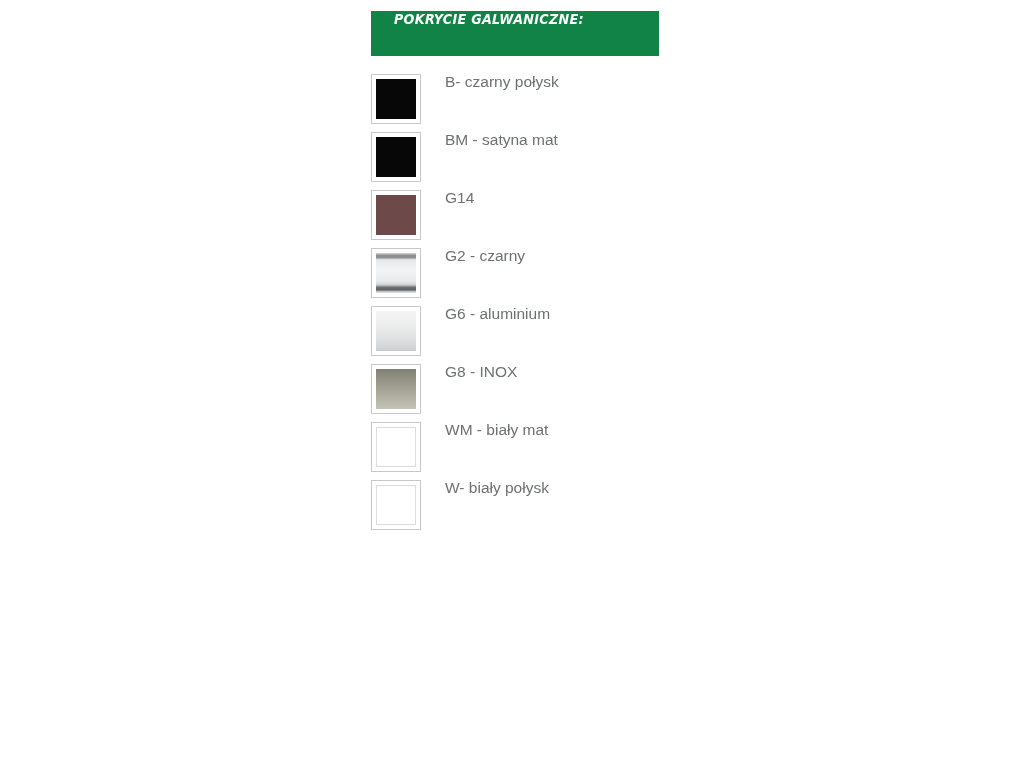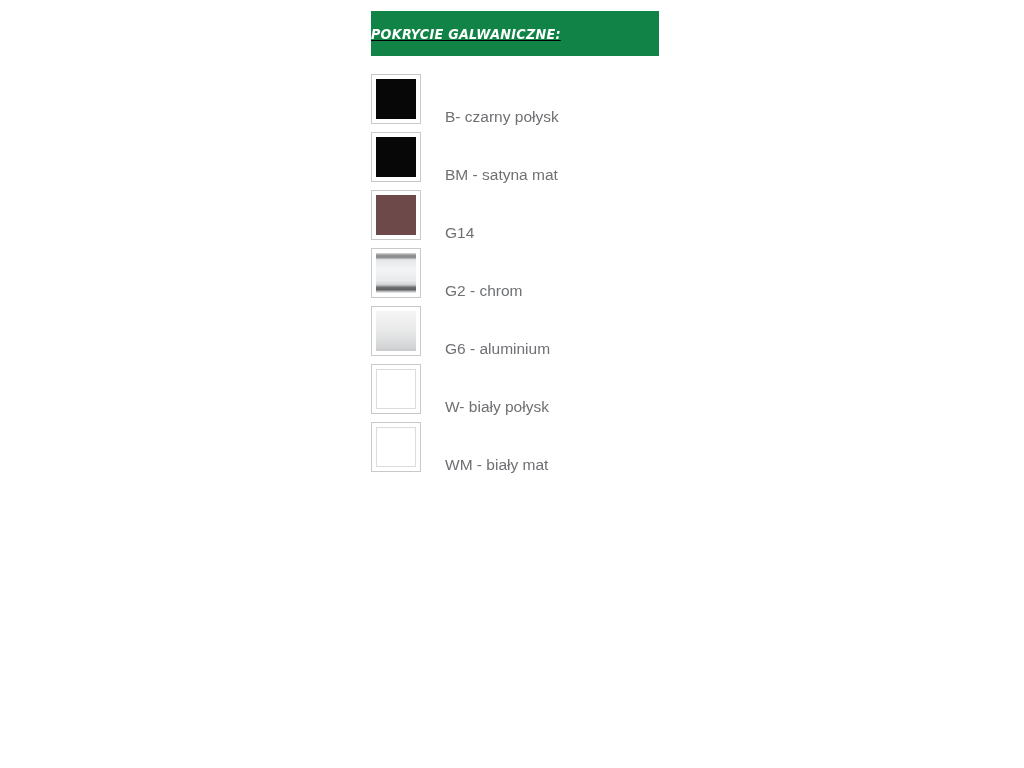--- a/index.html
+++ b/index.html
@@ -29,23 +29,22 @@
     top: 11px;
     width: 288px;
   }
 
   
   .header-bar {
     width: 288px;
     height: 45px;
     background: #118347;
     display: flex;
-    align-items: center;
     box-sizing: border-box;
-    text-decoration: underline;
+    padding-left: 23px;
   }
   .header-title {
     color: #ffffff;
     font-family: "DejaVu Sans", sans-serif;
     font-size: 14.5px;
     font-weight: bold;
     font-style: italic;
     letter-spacing: 0.3px;
     transform: scaleX(0.88);
     transform-origin: left center;
@@ -53,21 +52,21 @@
   }
 
   
   .swatch-list {
     margin-top: 18px;
   }
   .swatch-row {
     height: 50px;
     margin-bottom: 8px;
     display: flex;
-    align-items: flex-end;
+    align-items: flex-start;
   }
 
   .swatch-frame {
     width: 50px;
     height: 50px;
     box-sizing: border-box;
     border: 1px solid #c8c8c8;
     background: #ffffff;
     padding: 4px;
     flex: 0 0 auto;
@@ -175,37 +174,43 @@
         <div class="swatch-row">
           <div class="swatch-frame">
             <div class="swatch-fill" data-fill="solid-maroon"></div>
           </div>
           <span class="swatch-label">G14</span>
         </div>
         <div class="swatch-row">
           <div class="swatch-frame">
             <div class="swatch-fill" data-fill="grad-chrome"></div>
           </div>
-          <span class="swatch-label">G2 - chrom</span>
+          <span class="swatch-label">G2 - czarny</span>
         </div>
         <div class="swatch-row">
           <div class="swatch-frame">
             <div class="swatch-fill" data-fill="grad-aluminium"></div>
           </div>
           <span class="swatch-label">G6 - aluminium</span>
         </div>
         <div class="swatch-row">
           <div class="swatch-frame">
+            <div class="swatch-fill" data-fill="grad-inox"></div>
+          </div>
+          <span class="swatch-label">G8 - INOX</span>
+        </div>
+        <div class="swatch-row">
+          <div class="swatch-frame">
             <div class="swatch-fill" data-fill="solid-white"></div>
           </div>
+          <span class="swatch-label">WM - biały mat</span>
+        </div>
+        <div class="swatch-row">
+          <div class="swatch-frame">
+            <div class="swatch-fill" data-fill="solid-white"></div>
+          </div>
           <span class="swatch-label">W- biały połysk</span>
         </div>
-        <div class="swatch-row">
-          <div class="swatch-frame">
-            <div class="swatch-fill" data-fill="solid-white"></div>
-          </div>
-          <span class="swatch-label">WM - biały mat</span>
-        </div>
       </div>
 
   </div>
 
 </div>
 
 </body></html>

